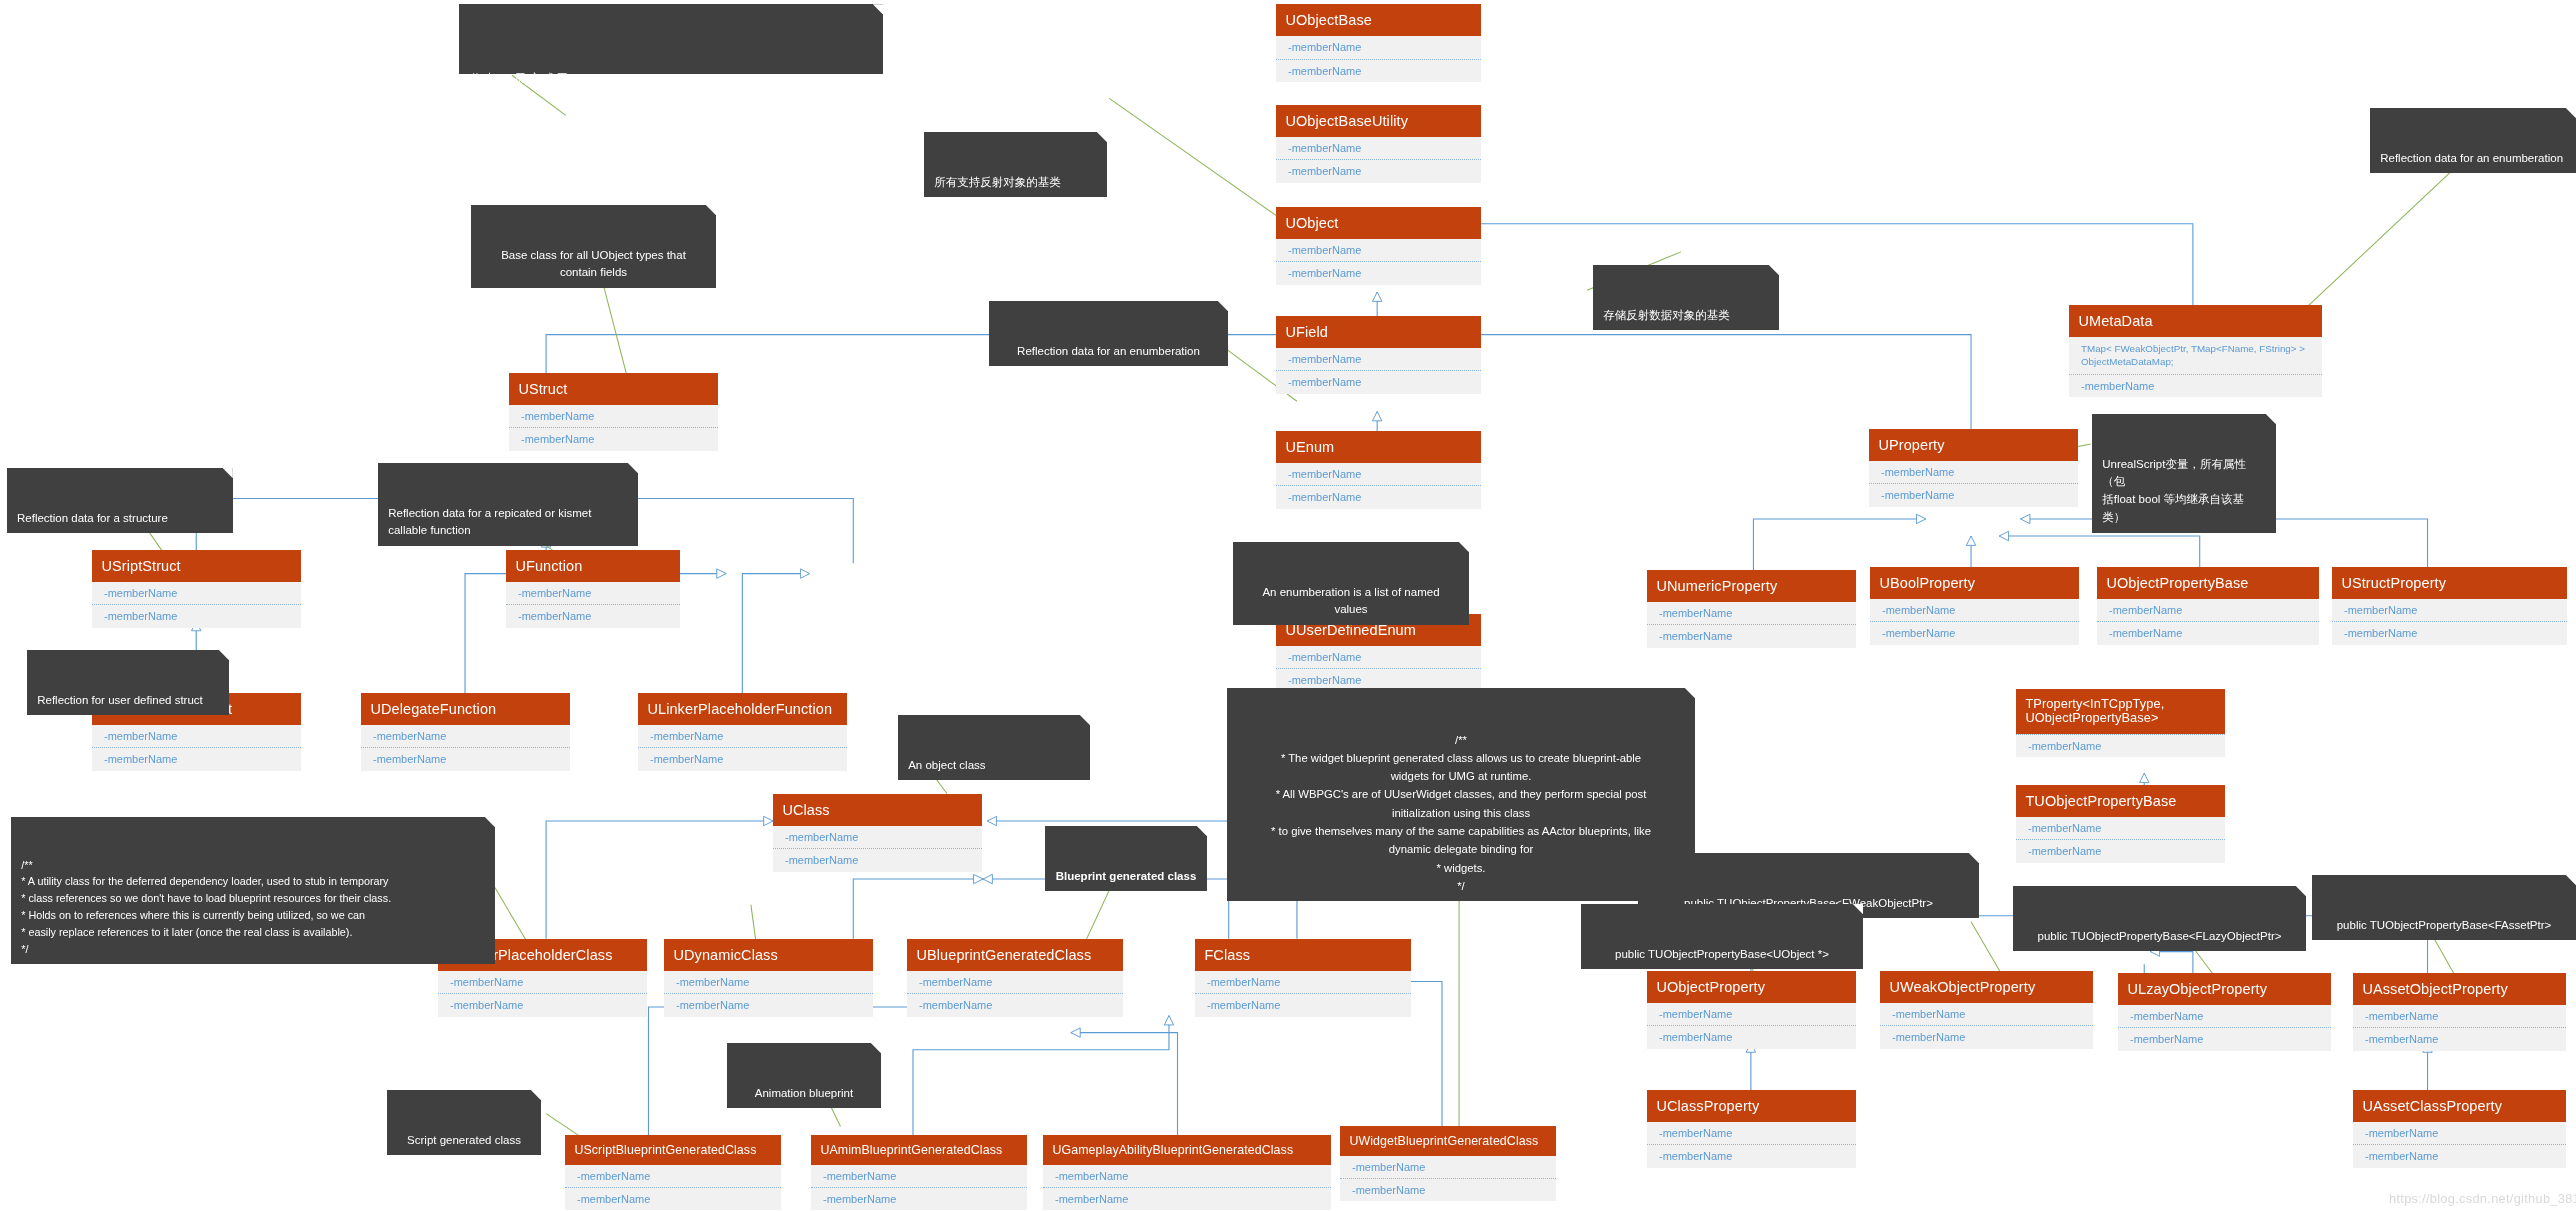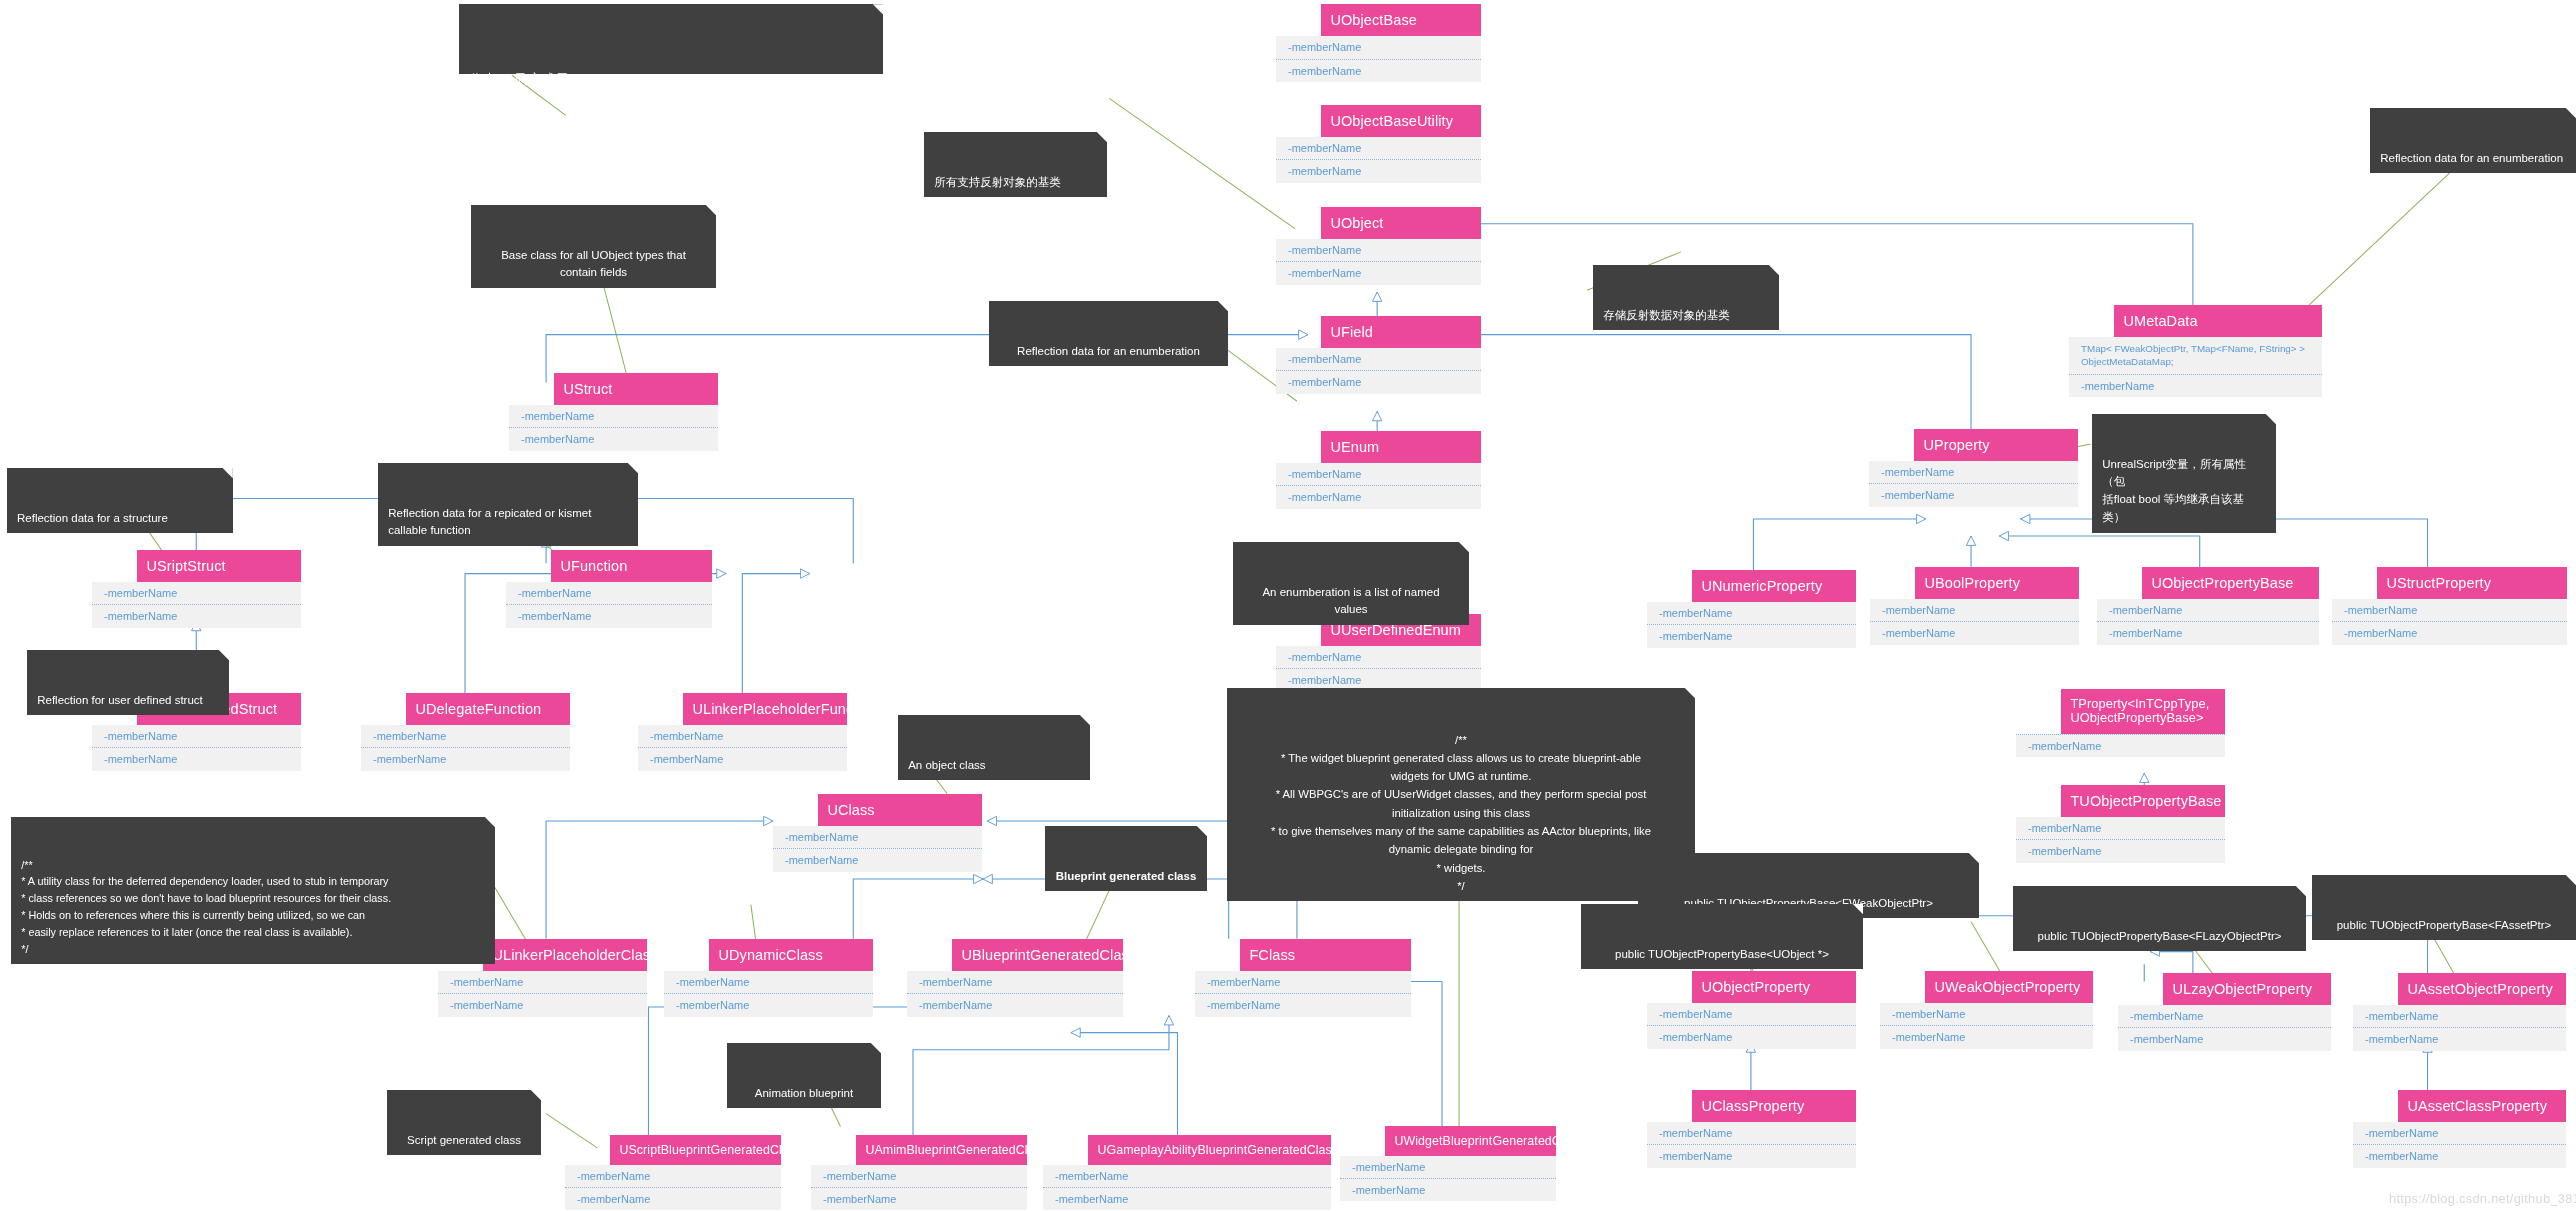--- a/index.html
+++ b/index.html
@@ -2,27 +2,26 @@
 <html style="font-size:13.7px"><head>
 <meta charset="utf-8">
 <style>
   html,body{margin:0;padding:0;background:#ffffff;}
   body{font-family:"Liberation Sans","DejaVu Sans",sans-serif;}
   #canvas{position:relative;width:2576px;height:1212px;overflow:hidden;background:#fff;}
 
   
   .uml{position:absolute;box-sizing:border-box;}
   .uml .hdr{
-    background:#ec4899;color:#ffffff;
+    background:#c2410c;color:#ffffff;
     font-size:14.5px;line-height:1.15;
     padding:7.7px 8.5px 7.7px 9.4px;
     box-sizing:border-box;
     letter-spacing:0.1px;
     white-space:pre-line;
-    margin-left:45px;
   }
   .uml .body{
     background:#f1f1f1;
     box-sizing:border-box;
     padding:0;
   }
   .uml .attr{
     color:#5b9bd5;font-size:11px;line-height:1.1;
     padding:5.1px 8.5px 5.1px 12px;
     box-sizing:border-box;
@@ -213,21 +212,21 @@
   </div>
 
   <div class="uml" style="left:92px;top:693px;width:209px;">
     <div class="hdr">UUserDefinedStruct</div>
     <div class="body">
       <div class="attr">-memberName</div>
       <div class="attr sep">-memberName</div>
     </div>
   </div>
 
-  <div class="uml" style="left:506px;top:550px;width:206px;">
+  <div class="uml" style="left:506px;top:550px;width:174px;">
     <div class="hdr">UFunction</div>
     <div class="body">
       <div class="attr">-memberName</div>
       <div class="attr sep">-memberName</div>
     </div>
   </div>
 
   <div class="uml" style="left:361px;top:693px;width:209px;">
     <div class="hdr">UDelegateFunction</div>
     <div class="body">

